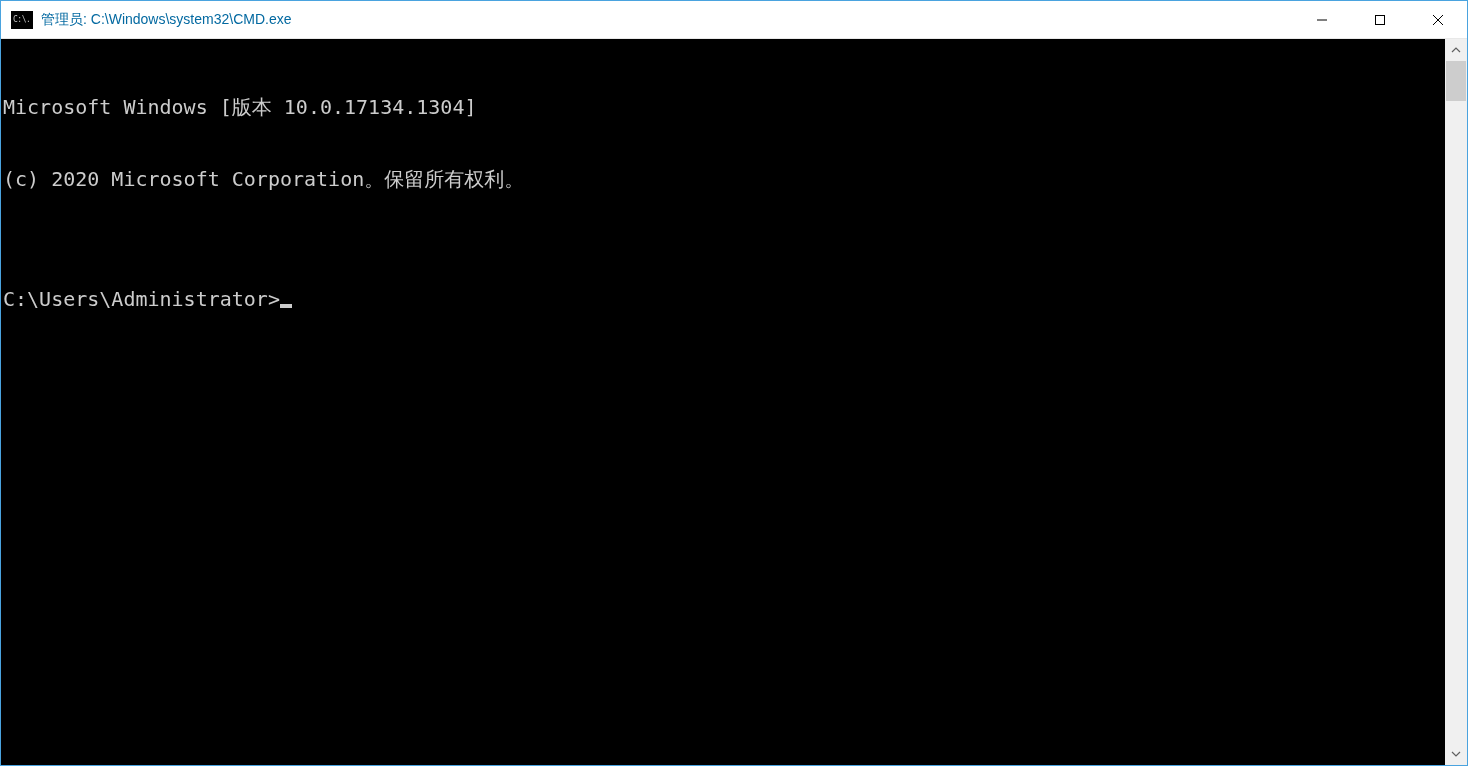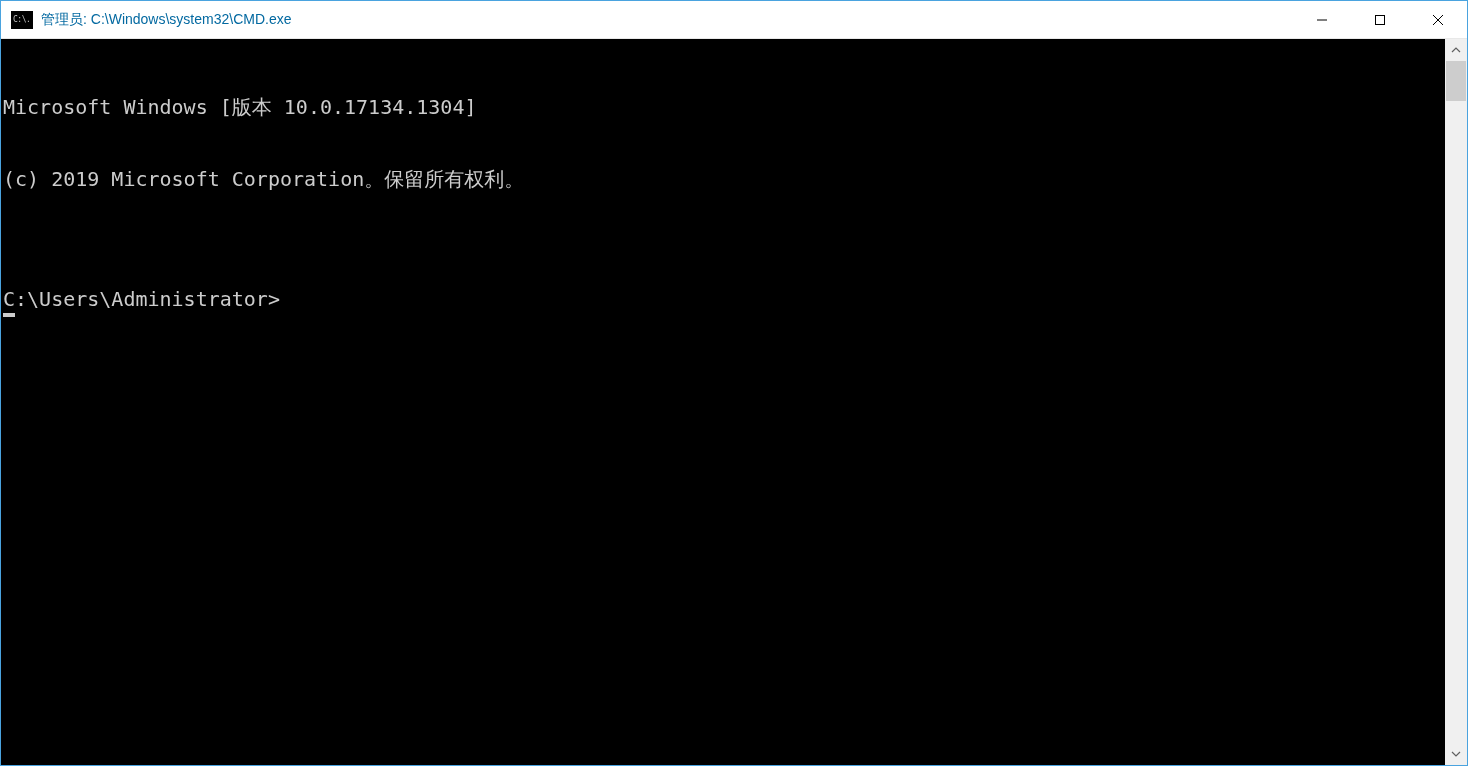--- a/index.html
+++ b/index.html
@@ -84,21 +84,20 @@
       padding: 8px 8px 0 2px;
       white-space: pre;
       overflow: hidden;
     }
     .terminal-line {
       display: block;
     }
     .prompt-line {
       display: flex;
       align-items: baseline;
-      flex-direction: column;
     }
     .cursor {
       display: inline-block;
       width: 12px;
       height: 4px;
       background: #cccccc;
       margin-left: 0px;
       vertical-align: baseline;
       position: relative;
       top: 2px;
@@ -160,21 +159,21 @@
         <svg viewBox="0 0 12 12">
             <line x1="1" y1="1" x2="11" y2="11" stroke="#000" stroke-width="1"></line>
             <line x1="11" y1="1" x2="1" y2="11" stroke="#000" stroke-width="1"></line>
           </svg>
       </div>
     </div>
   </div>
   <div class="terminal-container">
     <div class="terminal">
       <span class="terminal-line">Microsoft Windows [版本 10.0.17134.1304]</span>
-      <span class="terminal-line">(c) 2019 Microsoft Corporation。保留所有权利。</span>
+      <span class="terminal-line">(c) 2020 Microsoft Corporation。保留所有权利。</span>
       <span class="terminal-line"></span>
       <span class="prompt-line"><span>C:\Users\Administrator&gt;</span><span class="cursor"></span></span>
     </div>
     <div class="scrollbar">
       <div class="scrollbar-button">
         <svg viewBox="0 0 10 10">
             <path d="M1 7 L5 3 L9 7" fill="none" stroke="#606060" stroke-width="1.2"></path>
           </svg>
       </div>
       <div class="scrollbar-track">

